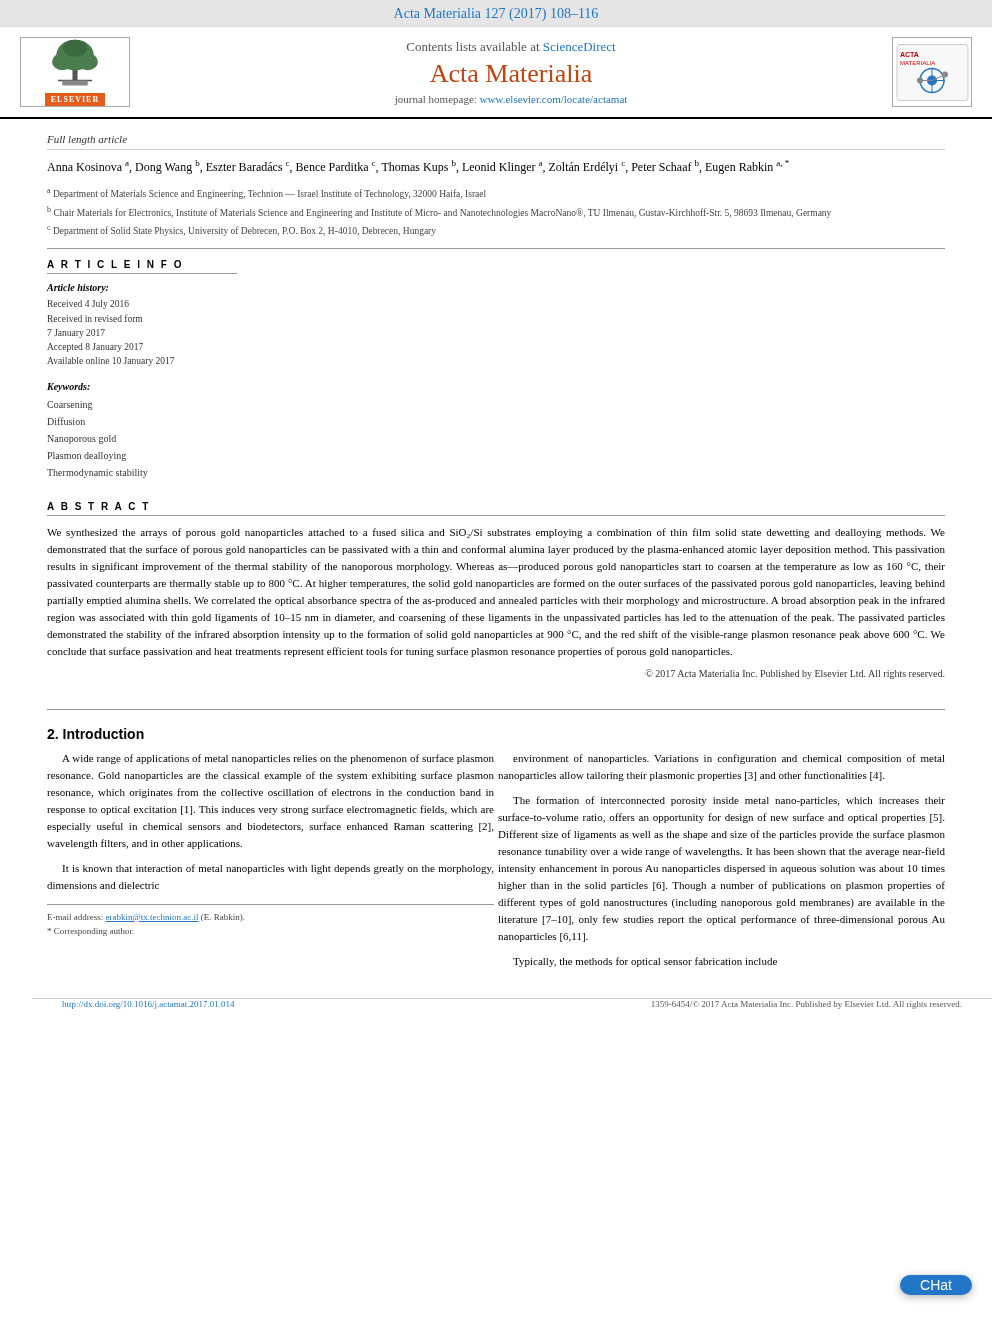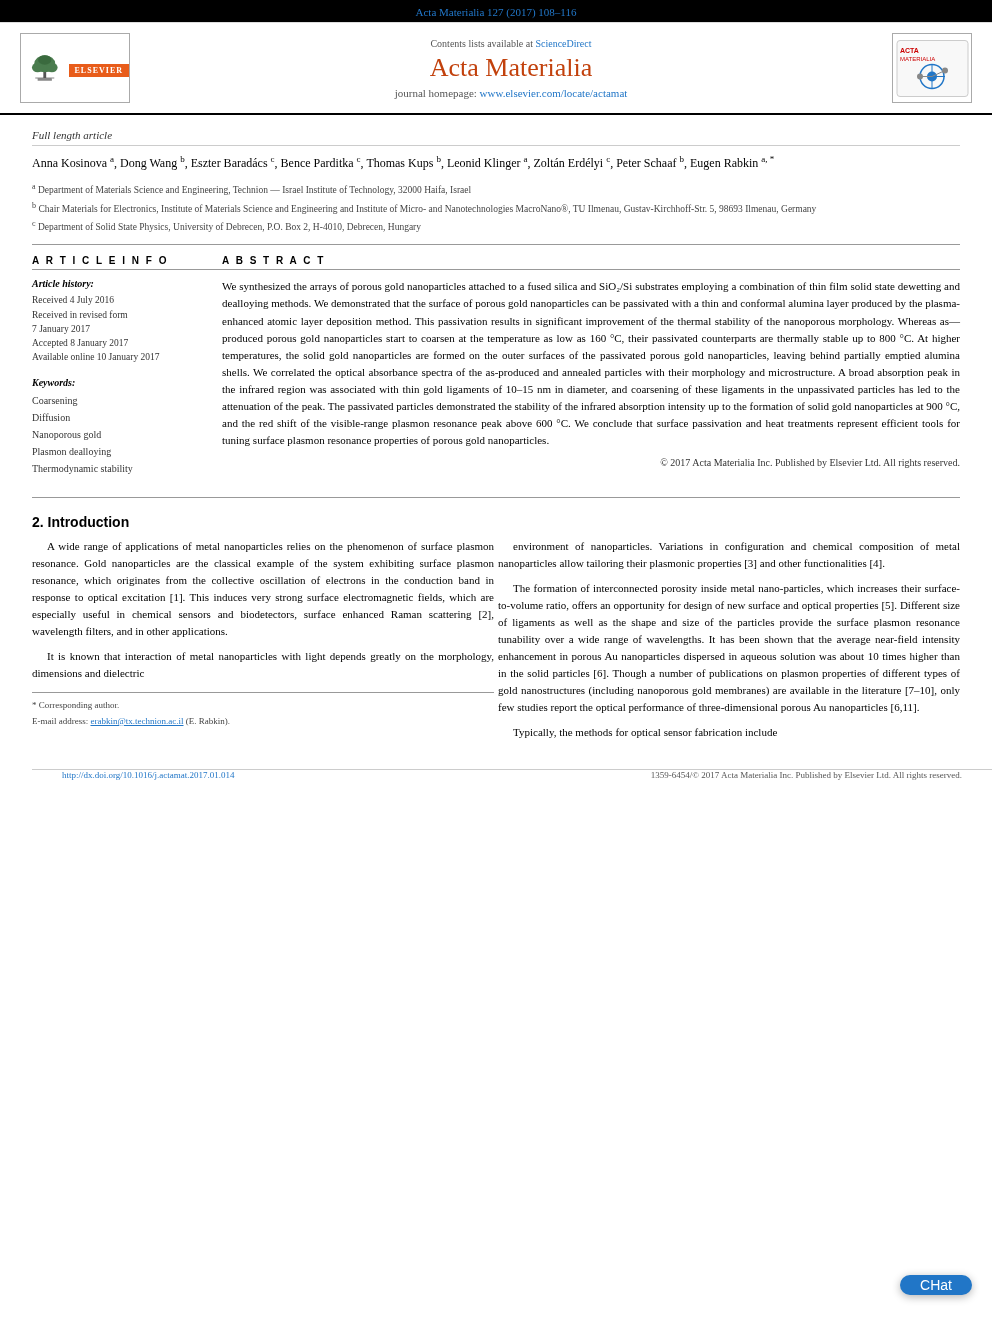--- a/index.html
+++ b/index.html
@@ -12,44 +12,44 @@
     .page {
       width: 992px;
       min-height: 1323px;
       background: #fff;
       margin: 0 auto;
       padding: 0;
       position: relative;
     }
     
     .top-bar {
-      background: #000000;
+      background: #e5e5e5;
       text-align: center;
       padding: 6px 0 4px;
-      font-size: 11px;
+      font-size: 14px;
       color: #2176c7;
       border-bottom: 1px solid #ddd;
     }
     
     .journal-header {
       display: flex;
       align-items: center;
       padding: 10px 20px;
       border-bottom: 2px solid #000;
     }
     .journal-logo-left {
       width: 120px;
       flex-shrink: 0;
     }
     .journal-logo-left .logo-box {
       width: 110px;
       height: 70px;
       border: 1px solid #aaa;
       display: flex;
-      flex-direction: row;
+      flex-direction: column;
       align-items: center;
       justify-content: center;
       font-size: 9px;
       color: #555;
       position: relative;
       overflow: hidden;
     }
     .journal-logo-left .logo-box .elsevier-text {
       background: #e85c1a;
       color: #fff;
@@ -57,21 +57,21 @@
       font-weight: bold;
       padding: 2px 6px;
       margin-top: 4px;
       letter-spacing: 1px;
     }
     .journal-center {
       flex: 1;
       text-align: center;
     }
     .journal-center .contents-line {
-      font-size: 10px;
+      font-size: 13px;
       color: #555;
       margin-bottom: 4px;
     }
     .journal-center .contents-line a {
       color: #2176c7;
       text-decoration: none;
     }
     .journal-center .journal-title {
       font-size: 26px;
       font-weight: normal;
@@ -100,21 +100,21 @@
       border: 1px solid #aaa;
       display: flex;
       align-items: center;
       justify-content: center;
       font-size: 8px;
       color: #555;
       text-align: center;
     }
     
     .article-body {
-      padding: 14px 32px 20px;
+      padding: 14px 47px 20px;
     }
     .article-type {
       font-size: 11px;
       font-style: italic;
       color: #333;
       margin-bottom: 6px;
       border-bottom: 1px solid #ccc;
       padding-bottom: 4px;
     }
     .article-title-row {
@@ -162,21 +162,23 @@
     .affiliations p { margin-bottom: 2px; }
     .affiliations sup { font-size: 8px; }
     .divider-line {
       border: none;
       border-top: 1px solid #999;
       margin: 10px 0;
     }
     
     .two-col {
       display: flex;
-      margin-bottom: 20px;
+      gap: 20px;
+      margin-bottom: 27px;
+      flex-direction: column;
     }
     .col-left {
       width: 190px;
       flex-shrink: 0;
     }
     .col-right {
       flex: 1;
     }
     .section-header {
       font-size: 10px;
@@ -401,26 +403,26 @@
 
     <div class="section-title">2. Introduction</div>
 
     <div class="body-two-col">
 
       <div class="body-col">
         <p>A wide range of applications of metal nanoparticles relies on the phenomenon of surface plasmon resonance. Gold nanoparticles are the classical example of the system exhibiting surface plasmon resonance, which originates from the collective oscillation of electrons in the conduction band in response to optical excitation [1]. This induces very strong surface electromagnetic fields, which are especially useful in chemical sensors and biodetectors, surface enhanced Raman scattering [2], wavelength filters, and in other applications.</p>
         <p>It is known that interaction of metal nanoparticles with light depends greatly on the morphology, dimensions and dielectric</p>
 
         <div class="footnote-area">
-          <div style="font-size:9px;margin-bottom:2px;">* Corresponding author.</div>
           <div style="font-size:9px;">
             <span>E-mail address:</span>
             <a href="#" style="color:#2176c7;font-size:9px;">erabkin@tx.technion.ac.il</a>
             <span> (E. Rabkin).</span>
           </div>
+          <div style="font-size:9px;margin-bottom:2px;">* Corresponding author.</div>
         </div>
       </div>
 
       <div class="body-col">
         <p>environment of nanoparticles. Variations in configuration and chemical composition of metal nanoparticles allow tailoring their plasmonic properties [3] and other functionalities [4].</p>
         <p>The formation of interconnected porosity inside metal nano-particles, which increases their surface-to-volume ratio, offers an opportunity for design of new surface and optical properties [5]. Different size of ligaments as well as the shape and size of the particles provide the surface plasmon resonance tunability over a wide range of wavelengths. It has been shown that the average near-field intensity enhancement in porous Au nanoparticles dispersed in aqueous solution was about 10 times higher than in the solid particles [6]. Though a number of publications on plasmon properties of different types of gold nanostructures (including nanoporous gold membranes) are available in the literature [7–10], only few studies report the optical performance of three-dimensional porous Au nanoparticles [6,11].</p>
         <p>Typically, the methods for optical sensor fabrication include</p>
       </div>
 
     </div>

